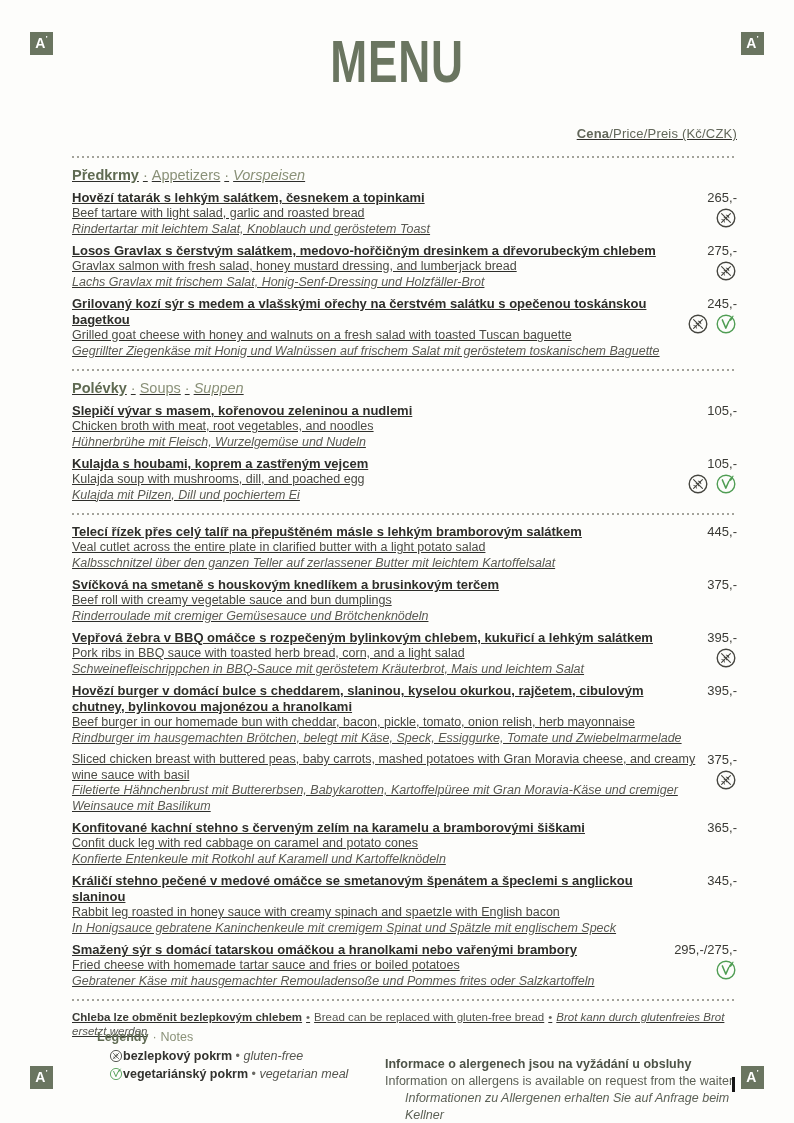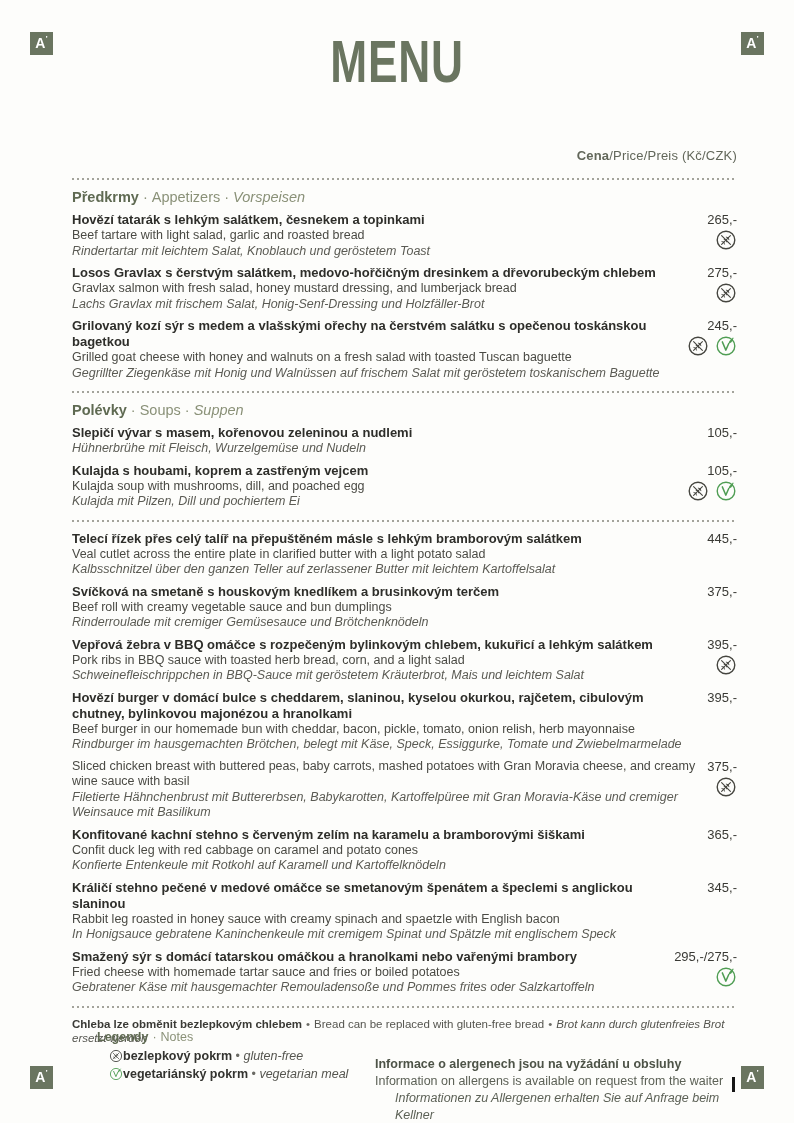--- a/index.html
+++ b/index.html
@@ -17,21 +17,21 @@
   .logo .accent{font-size:8px;line-height:10px;margin-top:2px;}
   .logo.tl{left:30px;top:32px;} .logo.tr{left:741px;top:32px;}
   .logo.bl{left:30px;top:1066px;} .logo.br{left:741px;top:1066px;}
   
   .title{
     position:absolute;left:0;right:0;top:28px;text-align:center;
     font-size:54px;font-weight:700;color:#6a7560;letter-spacing:1px;
     transform:scale(0.82,1.08);transform-origin:center top;
   }
   
-  .content{position:absolute;left:72px;top:148px;width:665px;}
+  .content{position:absolute;left:72px;top:126px;width:665px;text-decoration:underline;}
   .price-header{
     text-align:right;font-size:13px;color:#62675a;margin-bottom:15px;letter-spacing:.2px;
   }
   .price-header .b{font-weight:700;}
   .dotsep{
     height:2px;margin:10px 0 9px 0;
     background-image:repeating-linear-gradient(90deg,#a3a39b 0 1.7px,transparent 1.7px 5px);
   }
   .section-header{font-size:14.5px;margin:4px 0 7px 0;color:#8a9178;}
   .section-header .cs{font-weight:700;color:#5f6a52;}
@@ -49,21 +49,21 @@
   .footnote .bul{padding:0 4px;color:#6a6a64;}
   
   .legend{position:absolute;left:97px;top:1029px;font-size:12.5px;line-height:16px;}
   .legend-title{color:#8a9178;margin-bottom:3px;}
   .legend-title .cs{font-weight:700;color:#5f6a52;}
   .legend-title .dot{padding:0 4px;}
   .legend-row{display:flex;align-items:center;margin-left:12px;margin-bottom:2px;color:#55554f;}
   .legend-row .lab{font-weight:700;color:#33332f;}
   .legend-row .tr-lab{font-style:italic;}
   .legend-row .bul{color:#6a6a64;}
-  .allergen{position:absolute;left:375px;top:1056px;width:352px;font-size:12.5px;line-height:17px;color:#5c6156;}
+  .allergen{position:absolute;left:385px;top:1056px;width:352px;font-size:12.5px;line-height:17px;color:#5c6156;}
   .allergen .l1{font-weight:700;color:#4d5347;}
   .allergen .l3{font-style:italic;margin-left:20px;}
   .mi{display:inline-flex;}
   .cursor-bar{position:absolute;left:732px;top:1077px;width:3px;height:15px;background:#161616;}
 </style>
 </head>
 <body>
 
 <div class="page">
 
@@ -146,20 +146,21 @@
                 </svg>
               </span>
             </div>
           </div>
         </div>
         <div class="dotsep"></div>
         <div class="section">
           <div class="section-header"><span class="cs">Polévky</span><span class="dot">·</span><span class="en">Soups</span><span class="dot">·</span><span class="de">Suppen</span></div>
           <div class="item">
             <div class="item-name">Slepičí vývar s masem, kořenovou zeleninou a nudlemi</div>
+            <div class="item-en">Chicken broth with meat, root vegetables, and noodles</div>
             <div class="item-de">Hühnerbrühe mit Fleisch, Wurzelgemüse und Nudeln</div>
             <div class="item-price">105,-</div>
           </div>
           <div class="item">
             <div class="item-name">Kulajda s houbami, koprem a zastřeným vejcem</div>
             <div class="item-en">Kulajda soup with mushrooms, dill, and poached egg</div>
             <div class="item-de">Kulajda mit Pilzen, Dill und pochiertem Ei</div>
             <div class="item-price">105,-</div>
             <div class="item-icons">
               <span class="mi">

